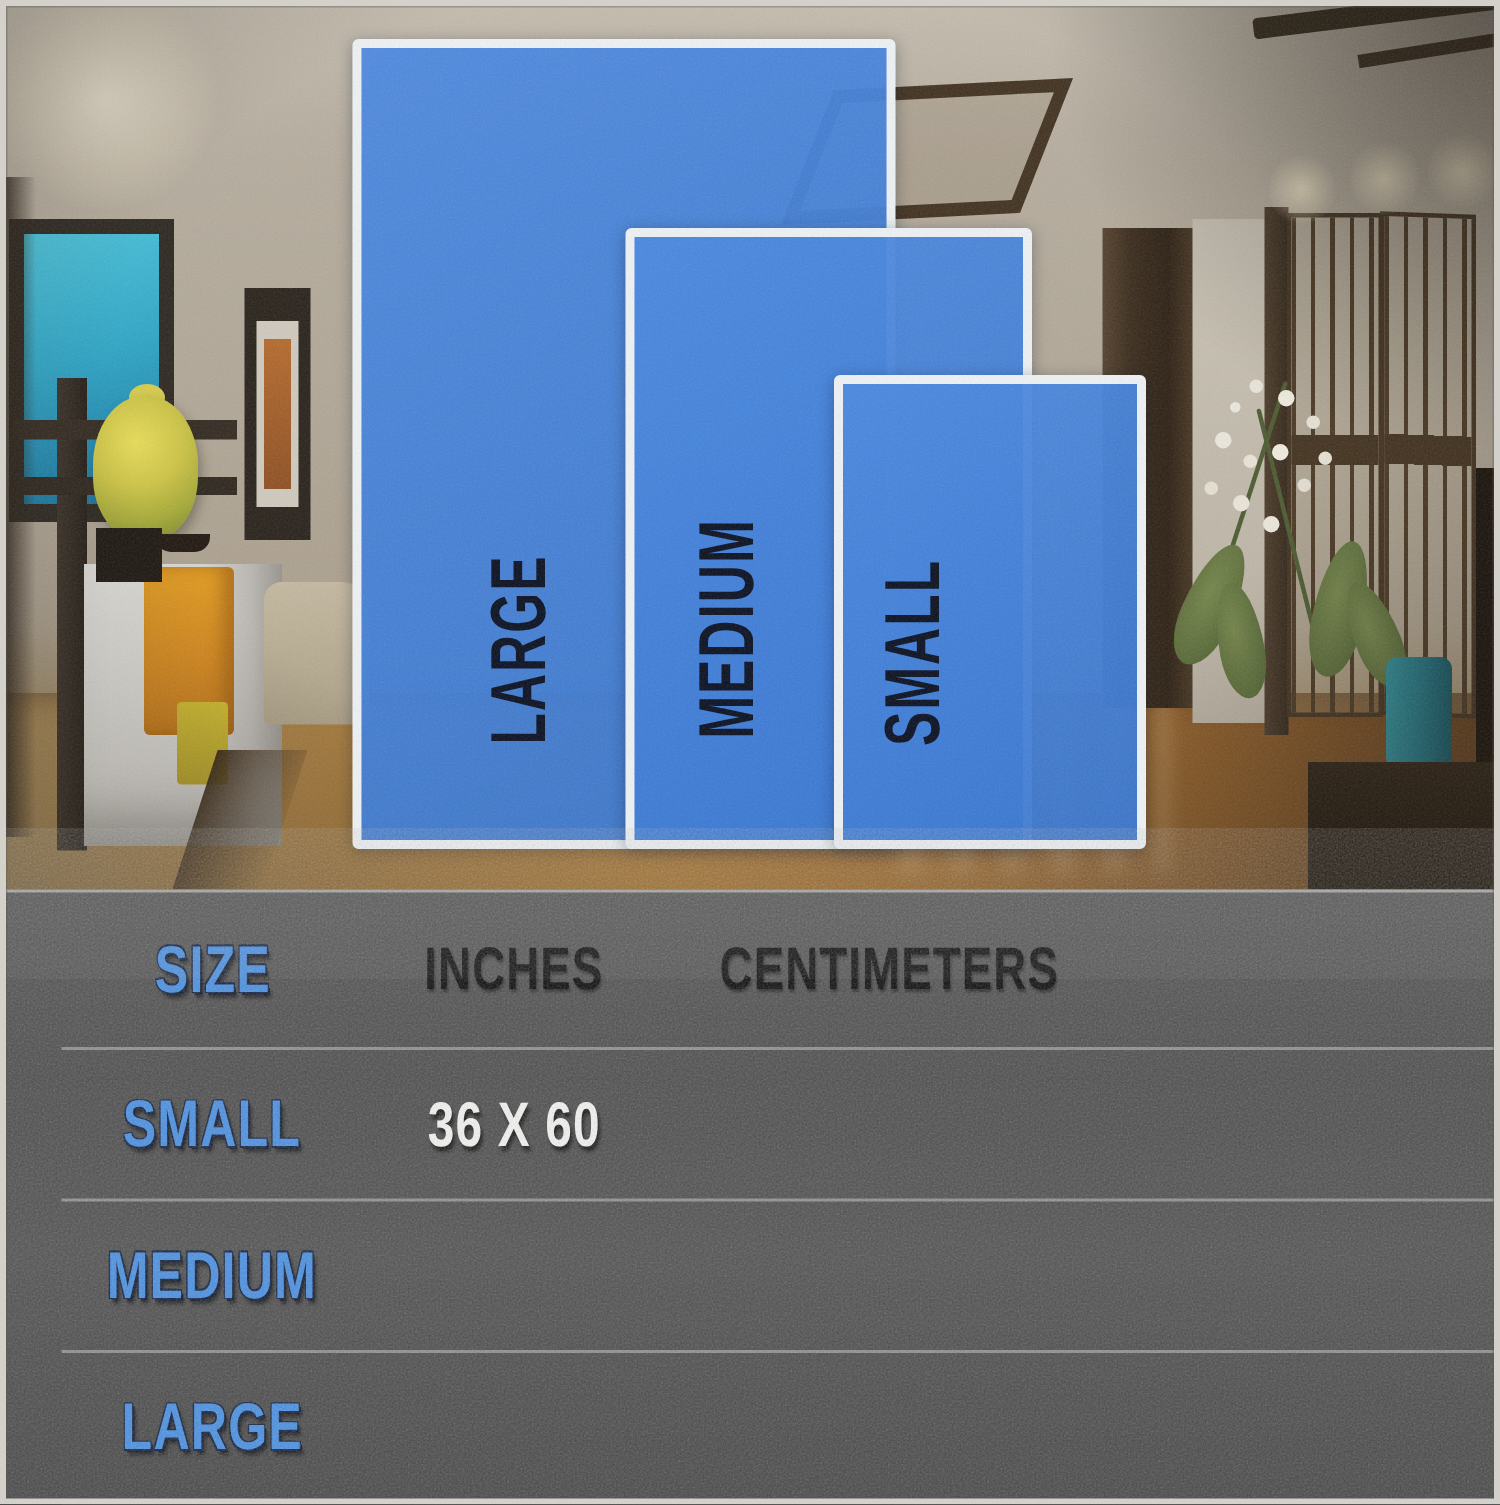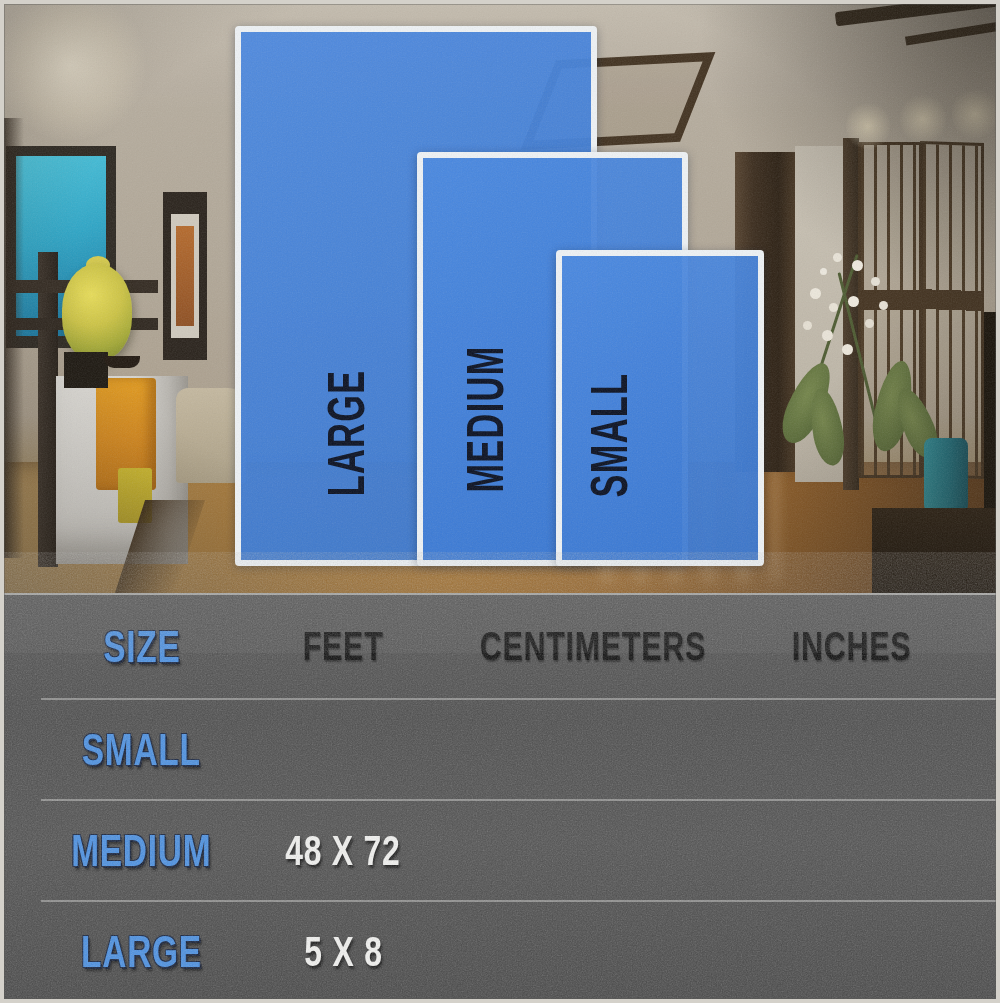--- a/index.html
+++ b/index.html
@@ -200,34 +200,32 @@
       <div class="rug-inner-tint"></div>
       <div class="rug-label-anchor">
         <span class="rug-label">SMALL</span>
       </div>
     </div>
   </div>
 
   <div class="size-table">
     <div class="t-row">
       <div class="cell blue-3d"><span>SIZE</span></div>
-      <div class="cell black-head"><span>FEET</span></div>
+      <div class="cell black-head"><span>INCHES</span></div>
       <div class="cell black-head"><span>CENTIMETERS</span></div>
-      <div class="cell black-head"><span>INCHES</span></div>
     </div>
     <div class="t-row">
       <div class="cell blue-3d"><span>SMALL</span></div>
+      <div class="cell white-val"><span>36 X 60</span></div>
     </div>
     <div class="t-row">
       <div class="cell blue-3d"><span>MEDIUM</span></div>
-      <div class="cell white-val"><span>48 X 72</span></div>
     </div>
     <div class="t-row">
       <div class="cell blue-3d"><span>LARGE</span></div>
-      <div class="cell white-val"><span>5 X 8</span></div>
     </div>
   </div>
 
   <svg class="grain" xmlns="http://www.w3.org/2000/svg" width="1000" height="1003">
     <filter id="grainF">
       <feTurbulence type="fractalNoise" baseFrequency="0.8" numOctaves="2" stitchTiles="stitch"></feTurbulence>
       <feColorMatrix type="saturate" values="0"></feColorMatrix>
     </filter>
     <rect x="0" y="0" width="1000" height="593" filter="url(#grainF)" opacity="0.14"></rect>
     <rect x="0" y="593" width="1000" height="410" filter="url(#grainF)" opacity="0.30"></rect>

